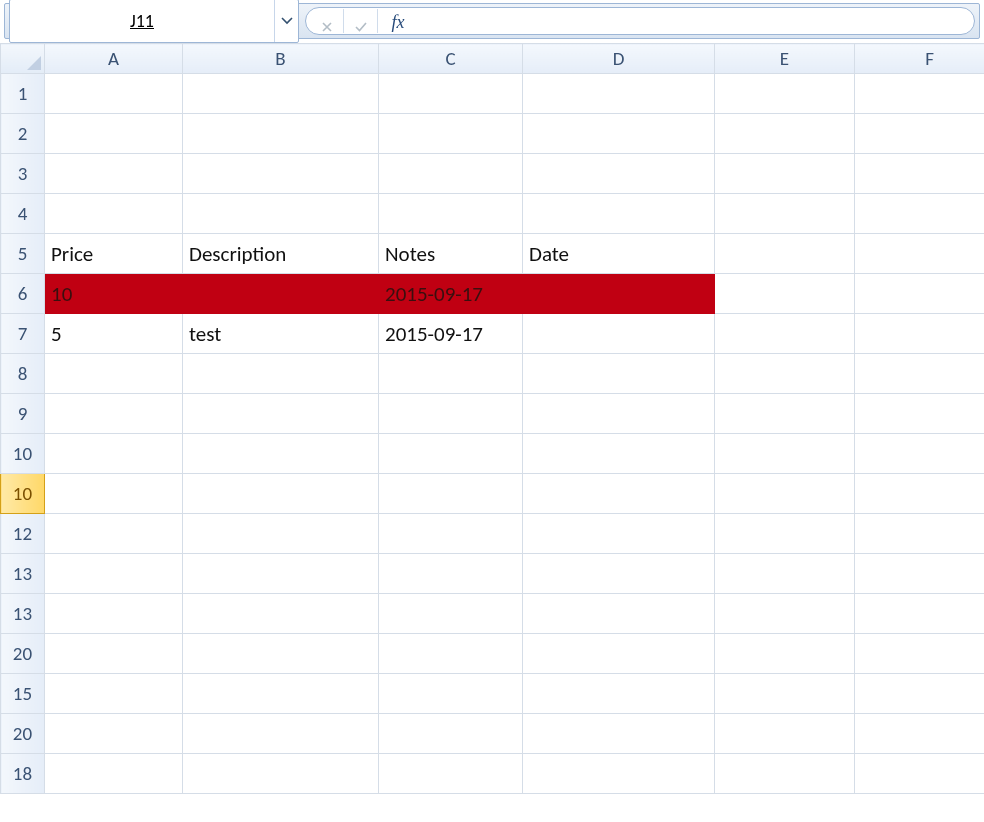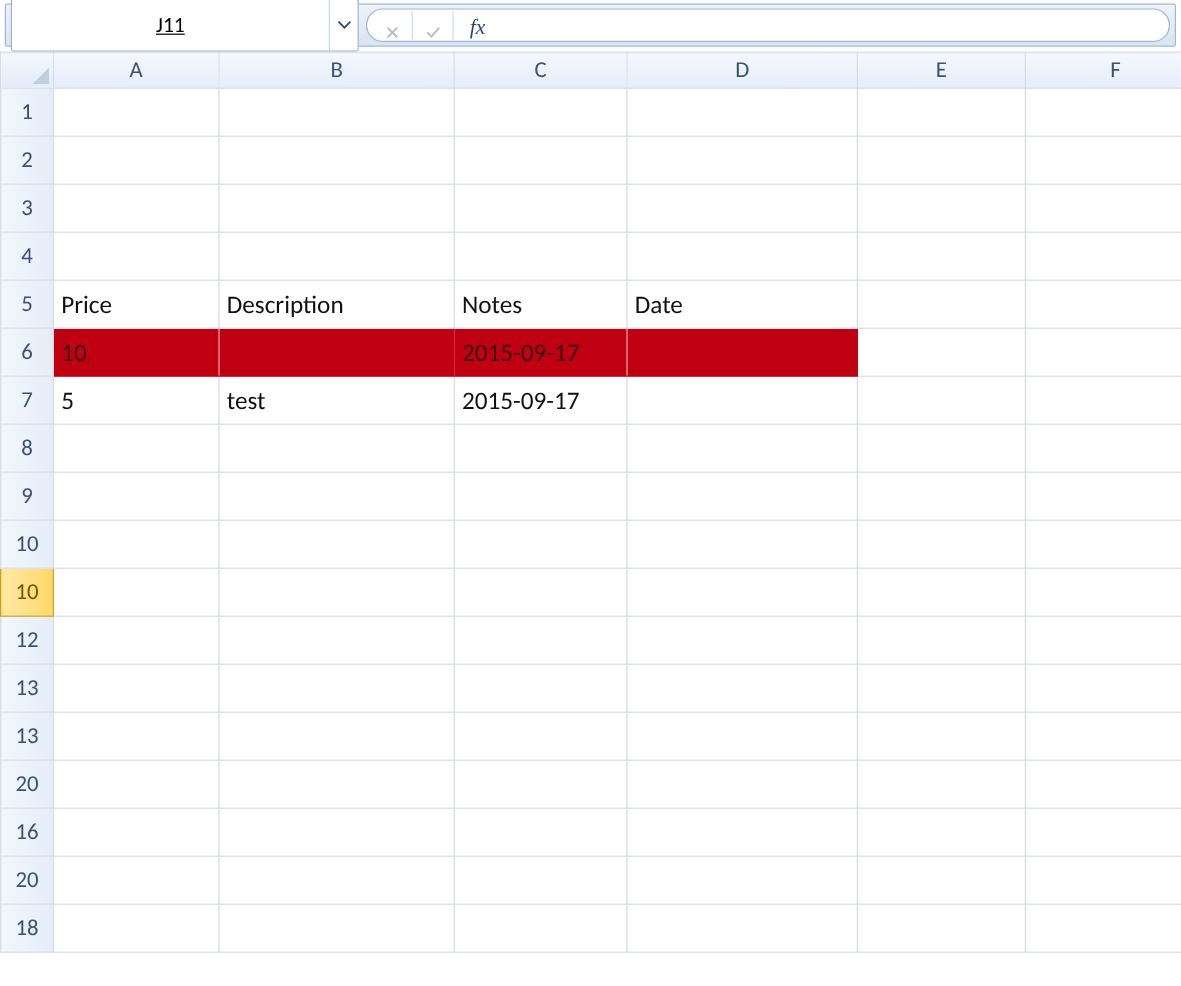--- a/index.html
+++ b/index.html
@@ -337,21 +337,21 @@
       <tr>
         <th class="row-head">20</th>
         <td class="cell"></td>
         <td class="cell"></td>
         <td class="cell"></td>
         <td class="cell"></td>
         <td class="cell"></td>
         <td class="cell"></td>
       </tr>
       <tr>
-        <th class="row-head">16</th>
+        <th class="row-head">15</th>
         <td class="cell"></td>
         <td class="cell"></td>
         <td class="cell"></td>
         <td class="cell"></td>
         <td class="cell"></td>
         <td class="cell"></td>
       </tr>
       <tr>
         <th class="row-head">20</th>
         <td class="cell"></td>

